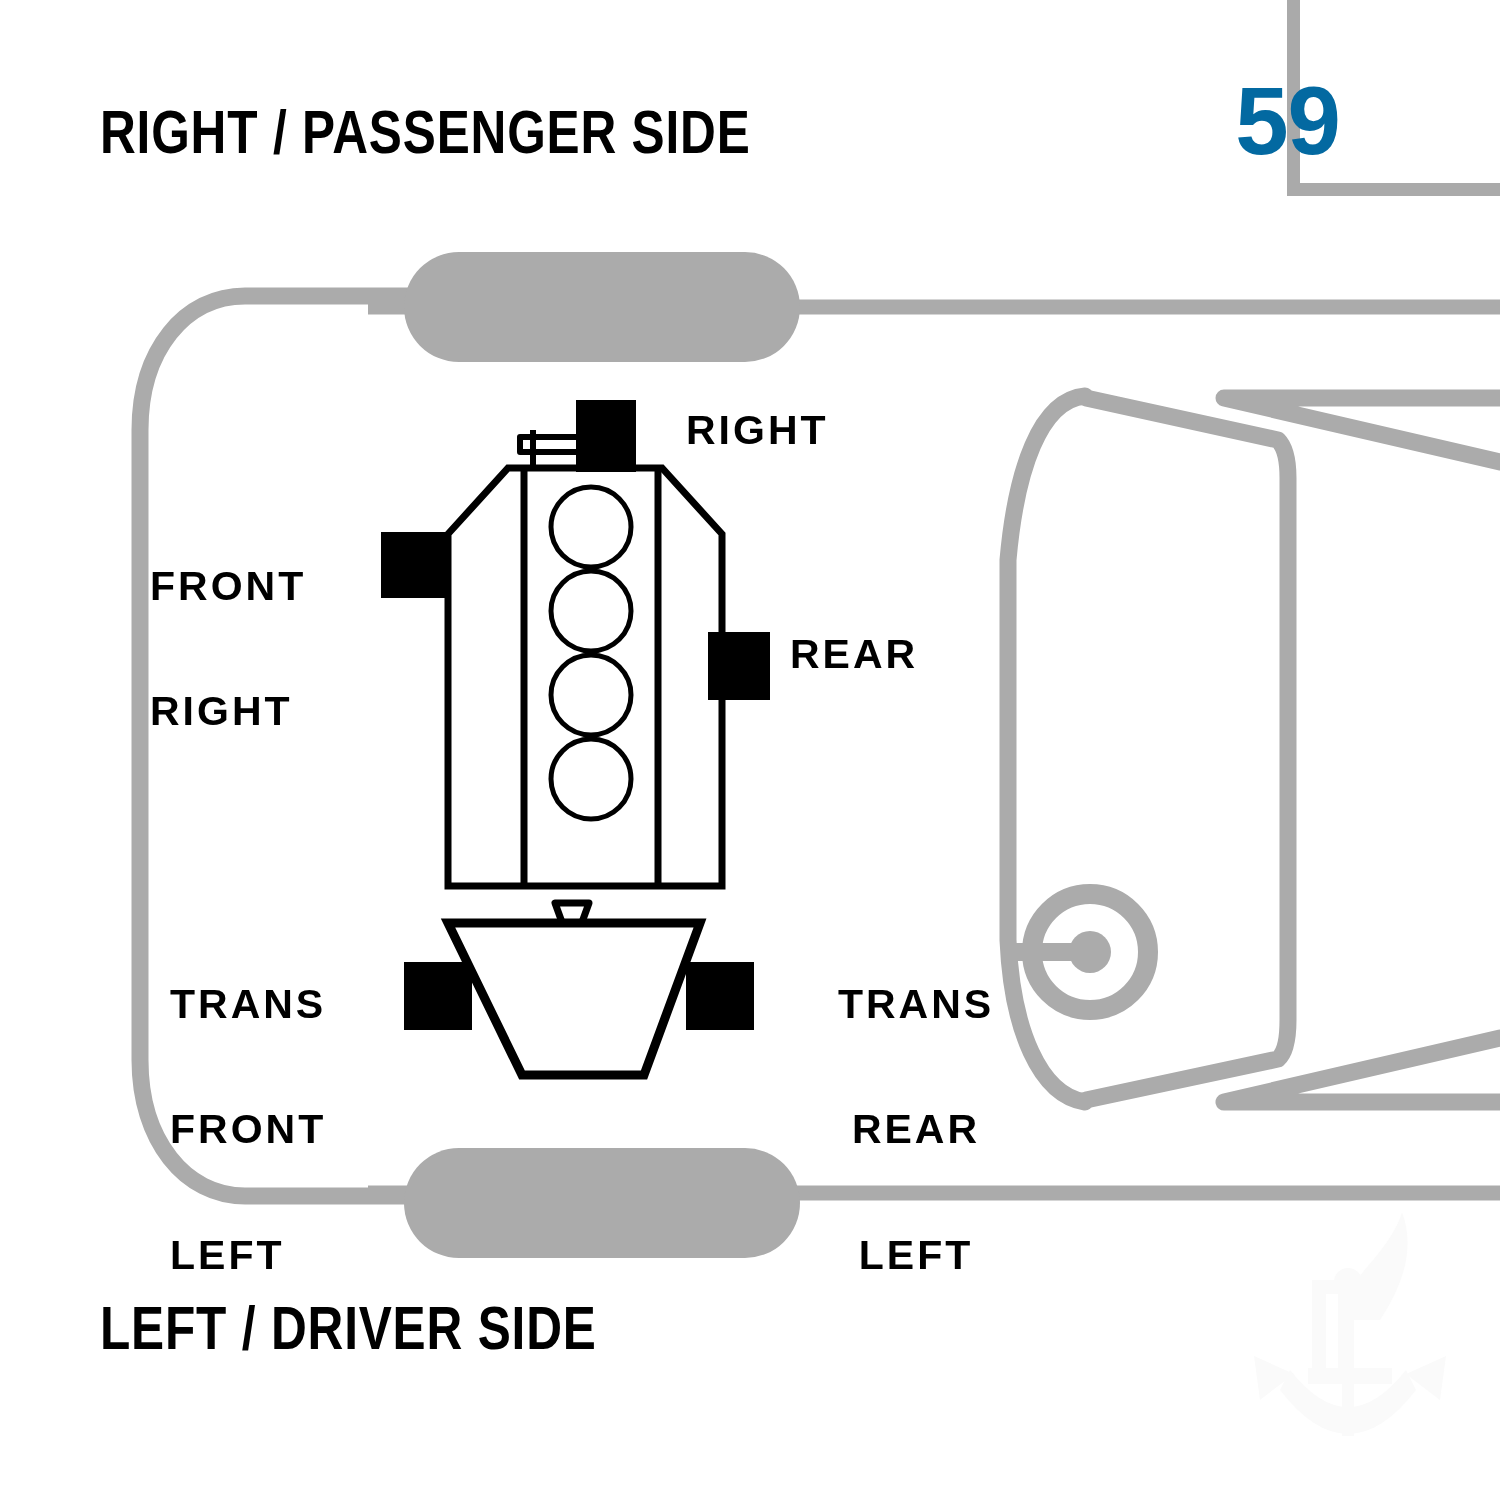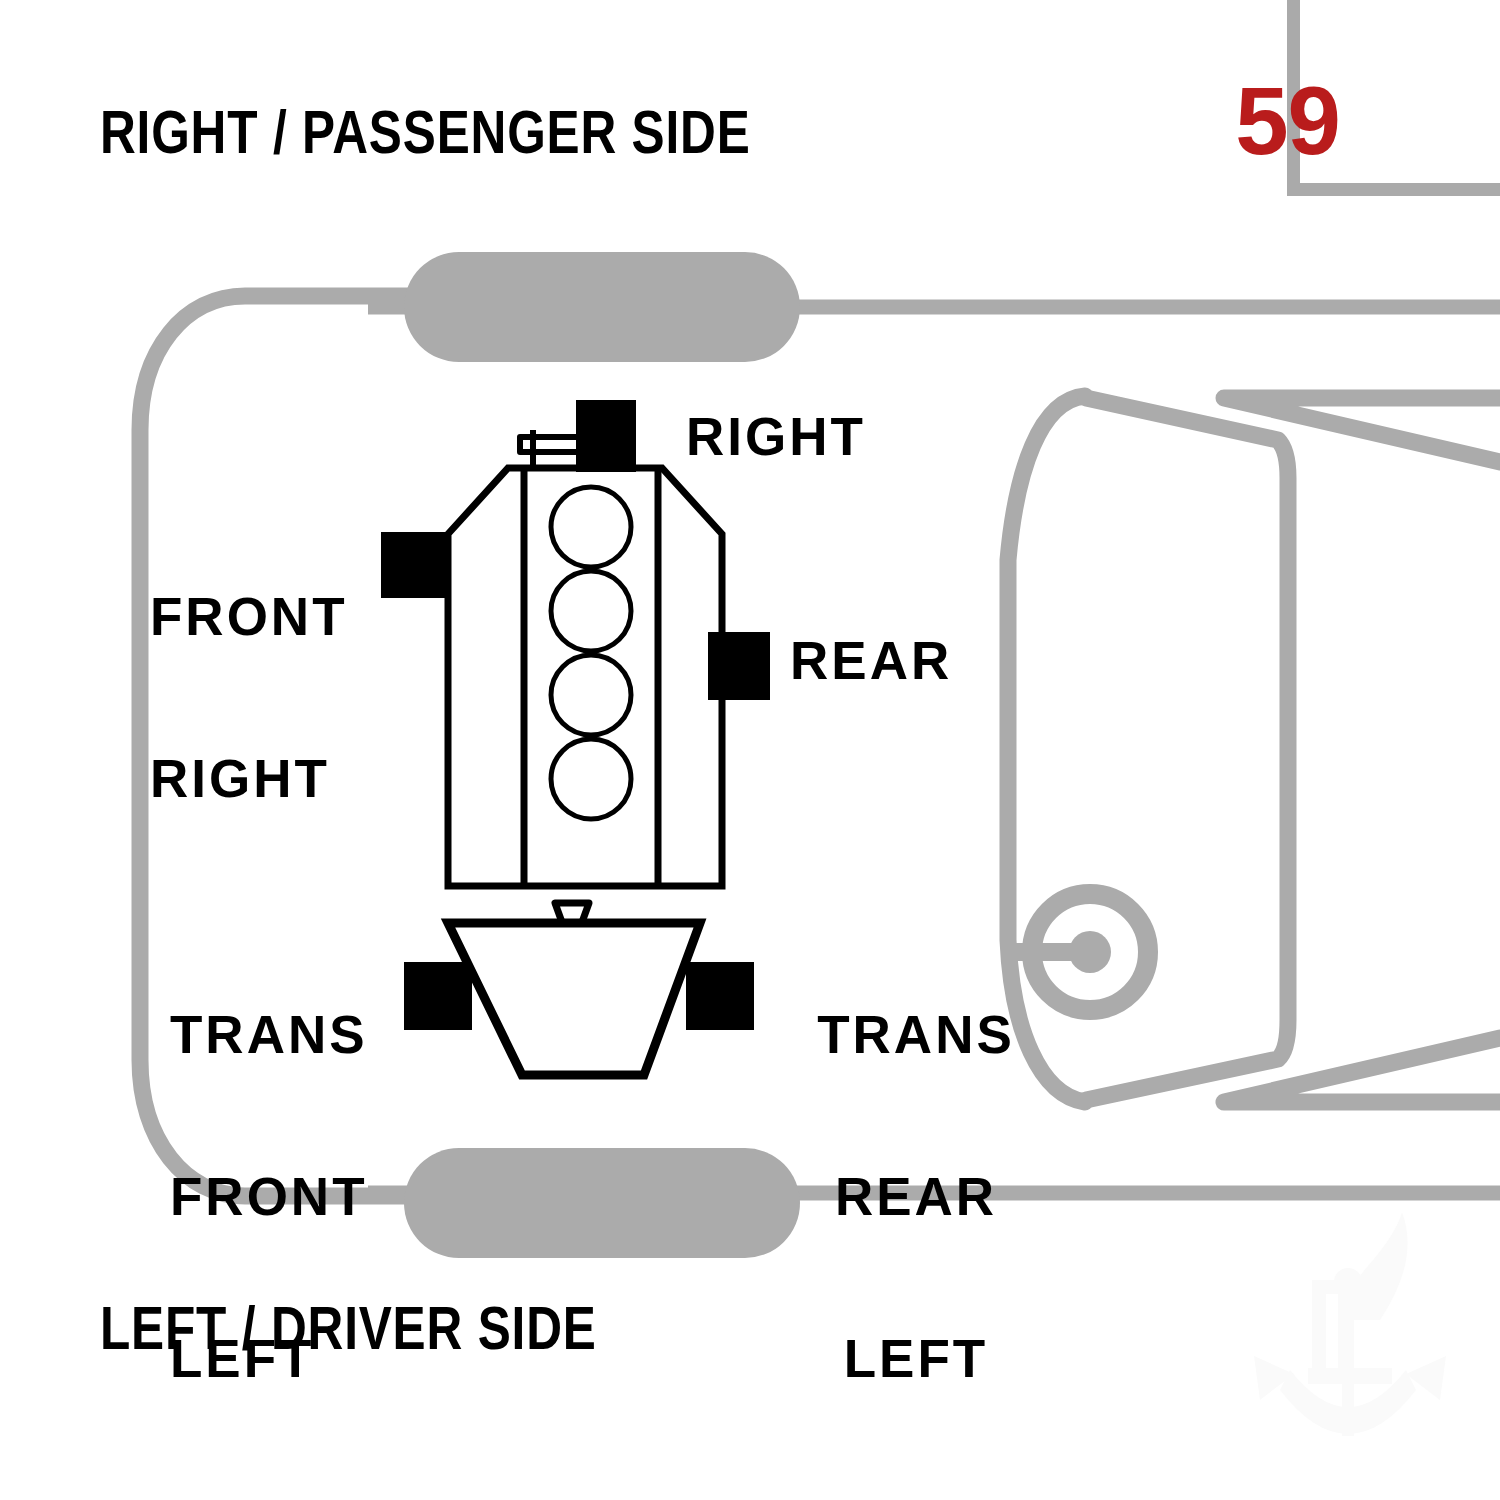--- a/index.html
+++ b/index.html
@@ -15,34 +15,34 @@
   .txt{position:absolute;color:#000;font-weight:bold;white-space:pre;line-height:1.02;}
 
   .side-title{
     font-size:62px;letter-spacing:1px;
     font-family:"Liberation Sans Narrow","Liberation Sans",sans-serif;
     transform:scaleX(0.80);
   }
   #title-top{left:100px;top:100px;transform-origin:0 0;}
   #title-bottom{left:100px;top:1296px;transform-origin:0 0;}
 
-  .mount-label{font-size:53px;letter-spacing:3px;}
+  .mount-label{font-size:41px;letter-spacing:3px;}
   .ml-right{text-align:left;}
   .ml-left{text-align:left;}
   .ml-center{text-align:center;}
 
   #label-right{left:686px;top:410px;}
   #label-rear{left:790px;top:634px;}
   #label-front-right{left:150px;top:482px;width:340px;}
   #label-trans-front-left{left:170px;top:900px;width:320px;}
   #label-trans-rear-left{left:766px;top:900px;width:300px;}
 
   #page-num{
     position:absolute;right:48px;top:66px;
-    font-size:96px;font-weight:bold;color:#b91c1c;
+    font-size:96px;font-weight:bold;color:#0369a1;
     letter-spacing:-1px;
     font-family:"Liberation Sans Narrow","Liberation Sans",sans-serif;
   }
   #page-box{
     position:absolute;left:1287px;top:0px;width:213px;height:196px;
     border-left:13px solid #aaaaaa;border-bottom:13px solid #aaaaaa;
     box-sizing:border-box;
   }
 </style>
 </head>

